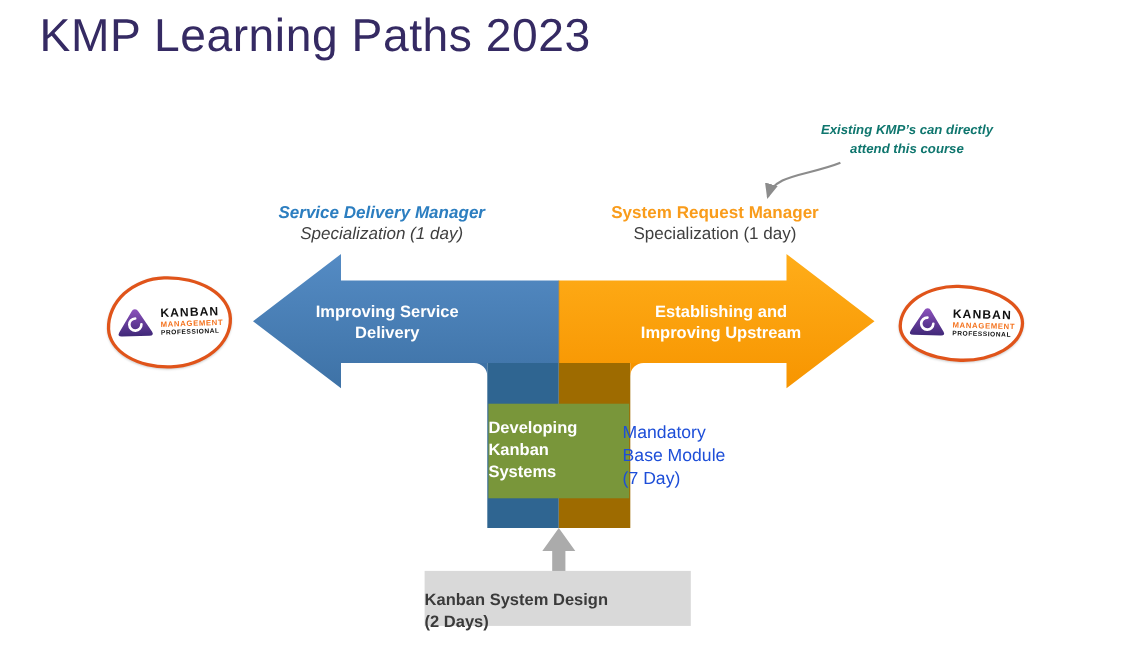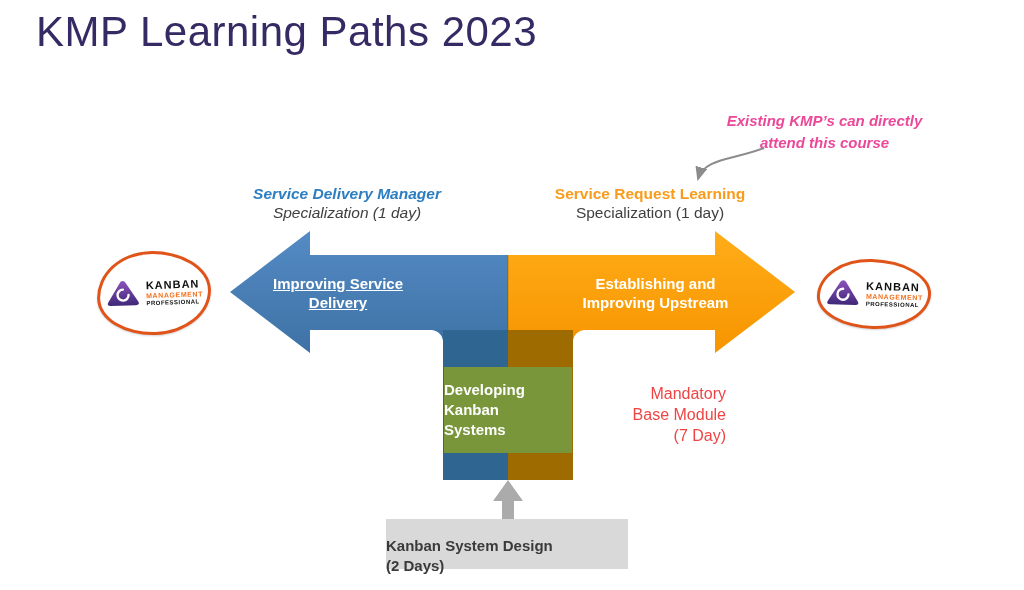--- a/index.html
+++ b/index.html
@@ -1,36 +1,36 @@
 <!DOCTYPE html>
 <html><head>
 <meta charset="utf-8">
 <style>
   html,body{margin:0;padding:0;background:#fff;}
   .stage{position:relative;width:1023px;height:590px;background:#ffffff;overflow:hidden;
          font-family:"Liberation Sans",sans-serif;}
   .page-title{position:absolute;left:36px;top:8px;margin:0;font-size:42px;font-weight:500;
               color:#352A63;letter-spacing:0.5px;font-family:"Liberation Sans",sans-serif;}
   .annotation{position:absolute;left:722px;top:110px;width:205px;text-align:center;
-              font-style:italic;font-weight:700;font-size:15px;color:#ec4899;line-height:1.45;}
+              font-style:italic;font-weight:700;font-size:12px;color:#0f766e;line-height:1.45;}
   .diagram-svg{position:absolute;left:0;top:0;}
   .path-header{position:absolute;width:230px;text-align:center;}
   .path-header .hdr{font-weight:700;font-size:15.5px;}
   .path-header .sub{font-size:15.5px;color:#3F3F3F;margin-top:1px;}
   .sdm{left:232px;top:185px;font-style:italic;}
   .sdm .hdr{color:#2C7EC0;}
   .srm{left:535px;top:185px;}
   .srm .hdr{color:#F99C1B;}
   .arrow-label{position:absolute;color:#fff;font-weight:700;font-size:15px;text-align:center;line-height:19px;}
-  .blue-label{left:248px;top:274px;width:180px;text-decoration:underline;}
+  .blue-label{left:262px;top:274px;width:180px;}
   .orange-label{left:558px;top:274px;width:195px;}
   .green-label{position:absolute;left:444px;top:380px;width:128px;text-align:left;
                color:#fff;font-weight:700;font-size:15px;line-height:20px;}
-  .mandatory{position:absolute;left:566px;top:383px;width:160px;text-align:right;
-             font-size:16px;color:#ef4444;line-height:21px;}
+  .mandatory{position:absolute;left:566px;top:383px;width:160px;text-align:left;
+             font-size:16px;color:#1d4ed8;line-height:21px;}
   .bottom-box{position:absolute;left:386px;top:519px;width:242px;height:50px;background:#D9D9D9;
               text-align:left;font-weight:700;font-size:15px;color:#3A3A3A;line-height:20px;
               padding-top:17px;box-sizing:border-box;}
   .logo{position:absolute;background:#fff;border:3px solid #E0541A;
         border-radius:47% 53% 50% 50% / 55% 48% 52% 45%;
         display:flex;align-items:center;justify-content:center;gap:5px;
         box-shadow:0 1px 2px rgba(0,0,0,0.18);box-sizing:border-box;}
   .logo-left{left:97px;top:251px;width:114px;height:84px;transform:rotate(-2deg);}
   .logo-right{left:817px;top:259px;width:114px;height:70px;transform:rotate(1.5deg);}
   .logo-text{display:flex;flex-direction:column;line-height:1.15;}
@@ -86,21 +86,21 @@
 
     <path d="M 764 148 C 734 160 704 158 698 179" stroke="#8C8C8C" stroke-width="2" fill="none" marker-end="url(#annArrow)"></path>
   </svg>
 
   <div class="path-header sdm">
     <div class="hdr">Service Delivery Manager</div>
     <div class="sub">Specialization (1 day)</div>
   </div>
 
   <div class="path-header srm">
-    <div class="hdr">Service Request Learning</div>
+    <div class="hdr">System Request Manager</div>
     <div class="sub">Specialization (1 day)</div>
   </div>
 
   <div class="arrow-label blue-label">
     <div>Improving Service</div>
     <div>Delivery</div>
   </div>
 
   <div class="arrow-label orange-label">
     <div>Establishing and</div>

